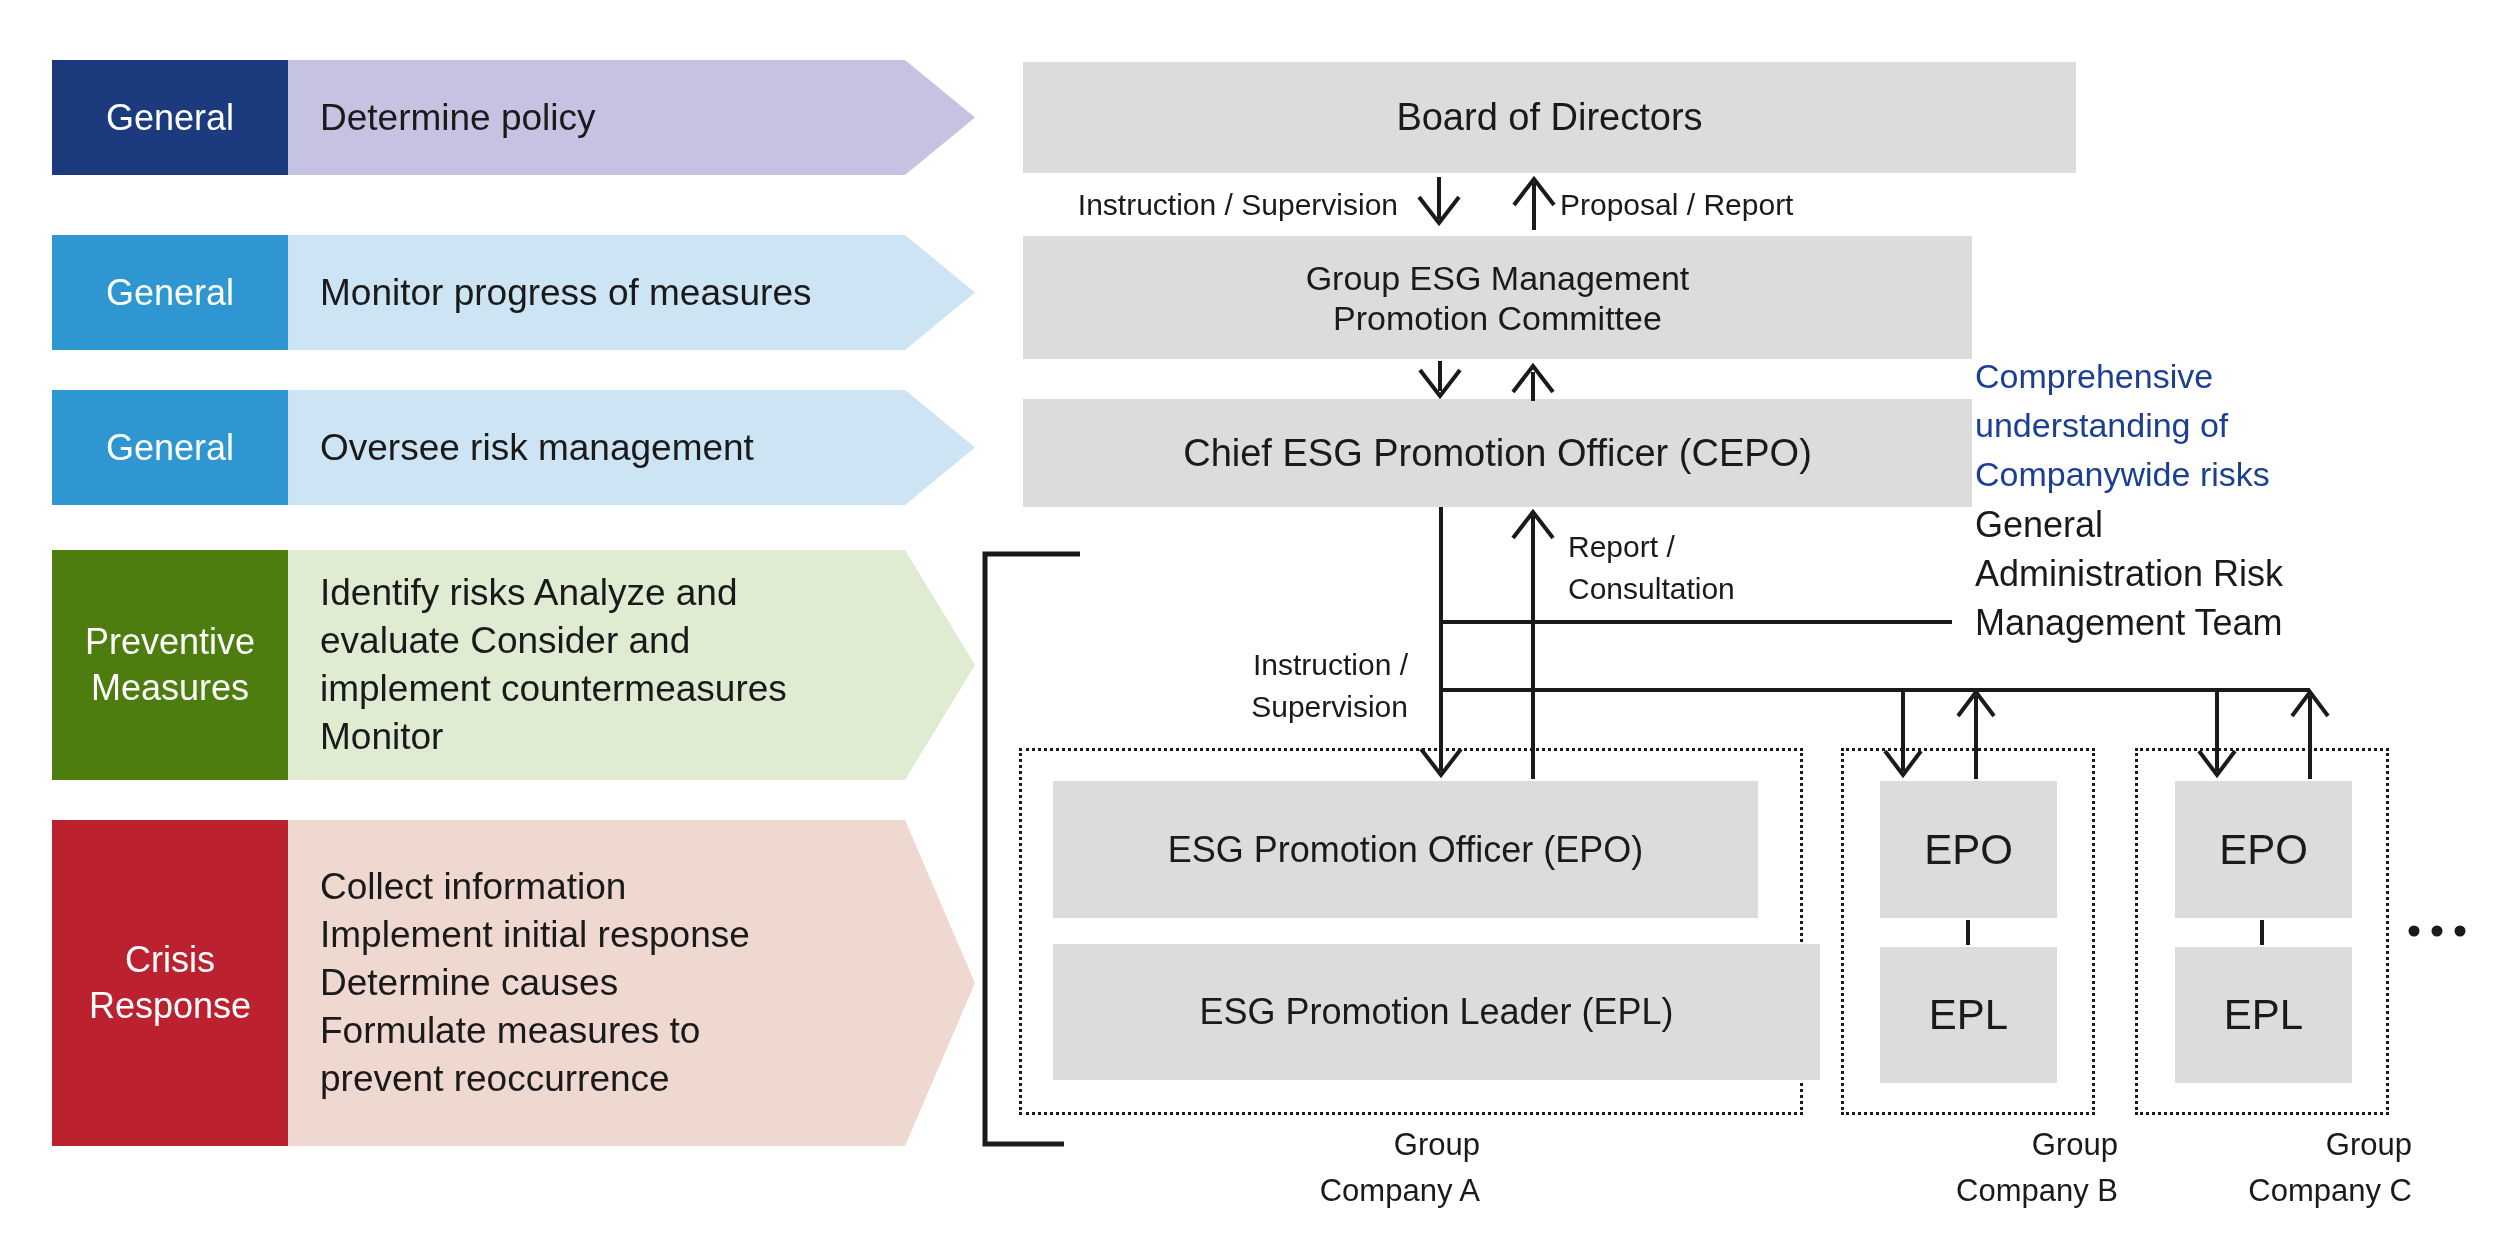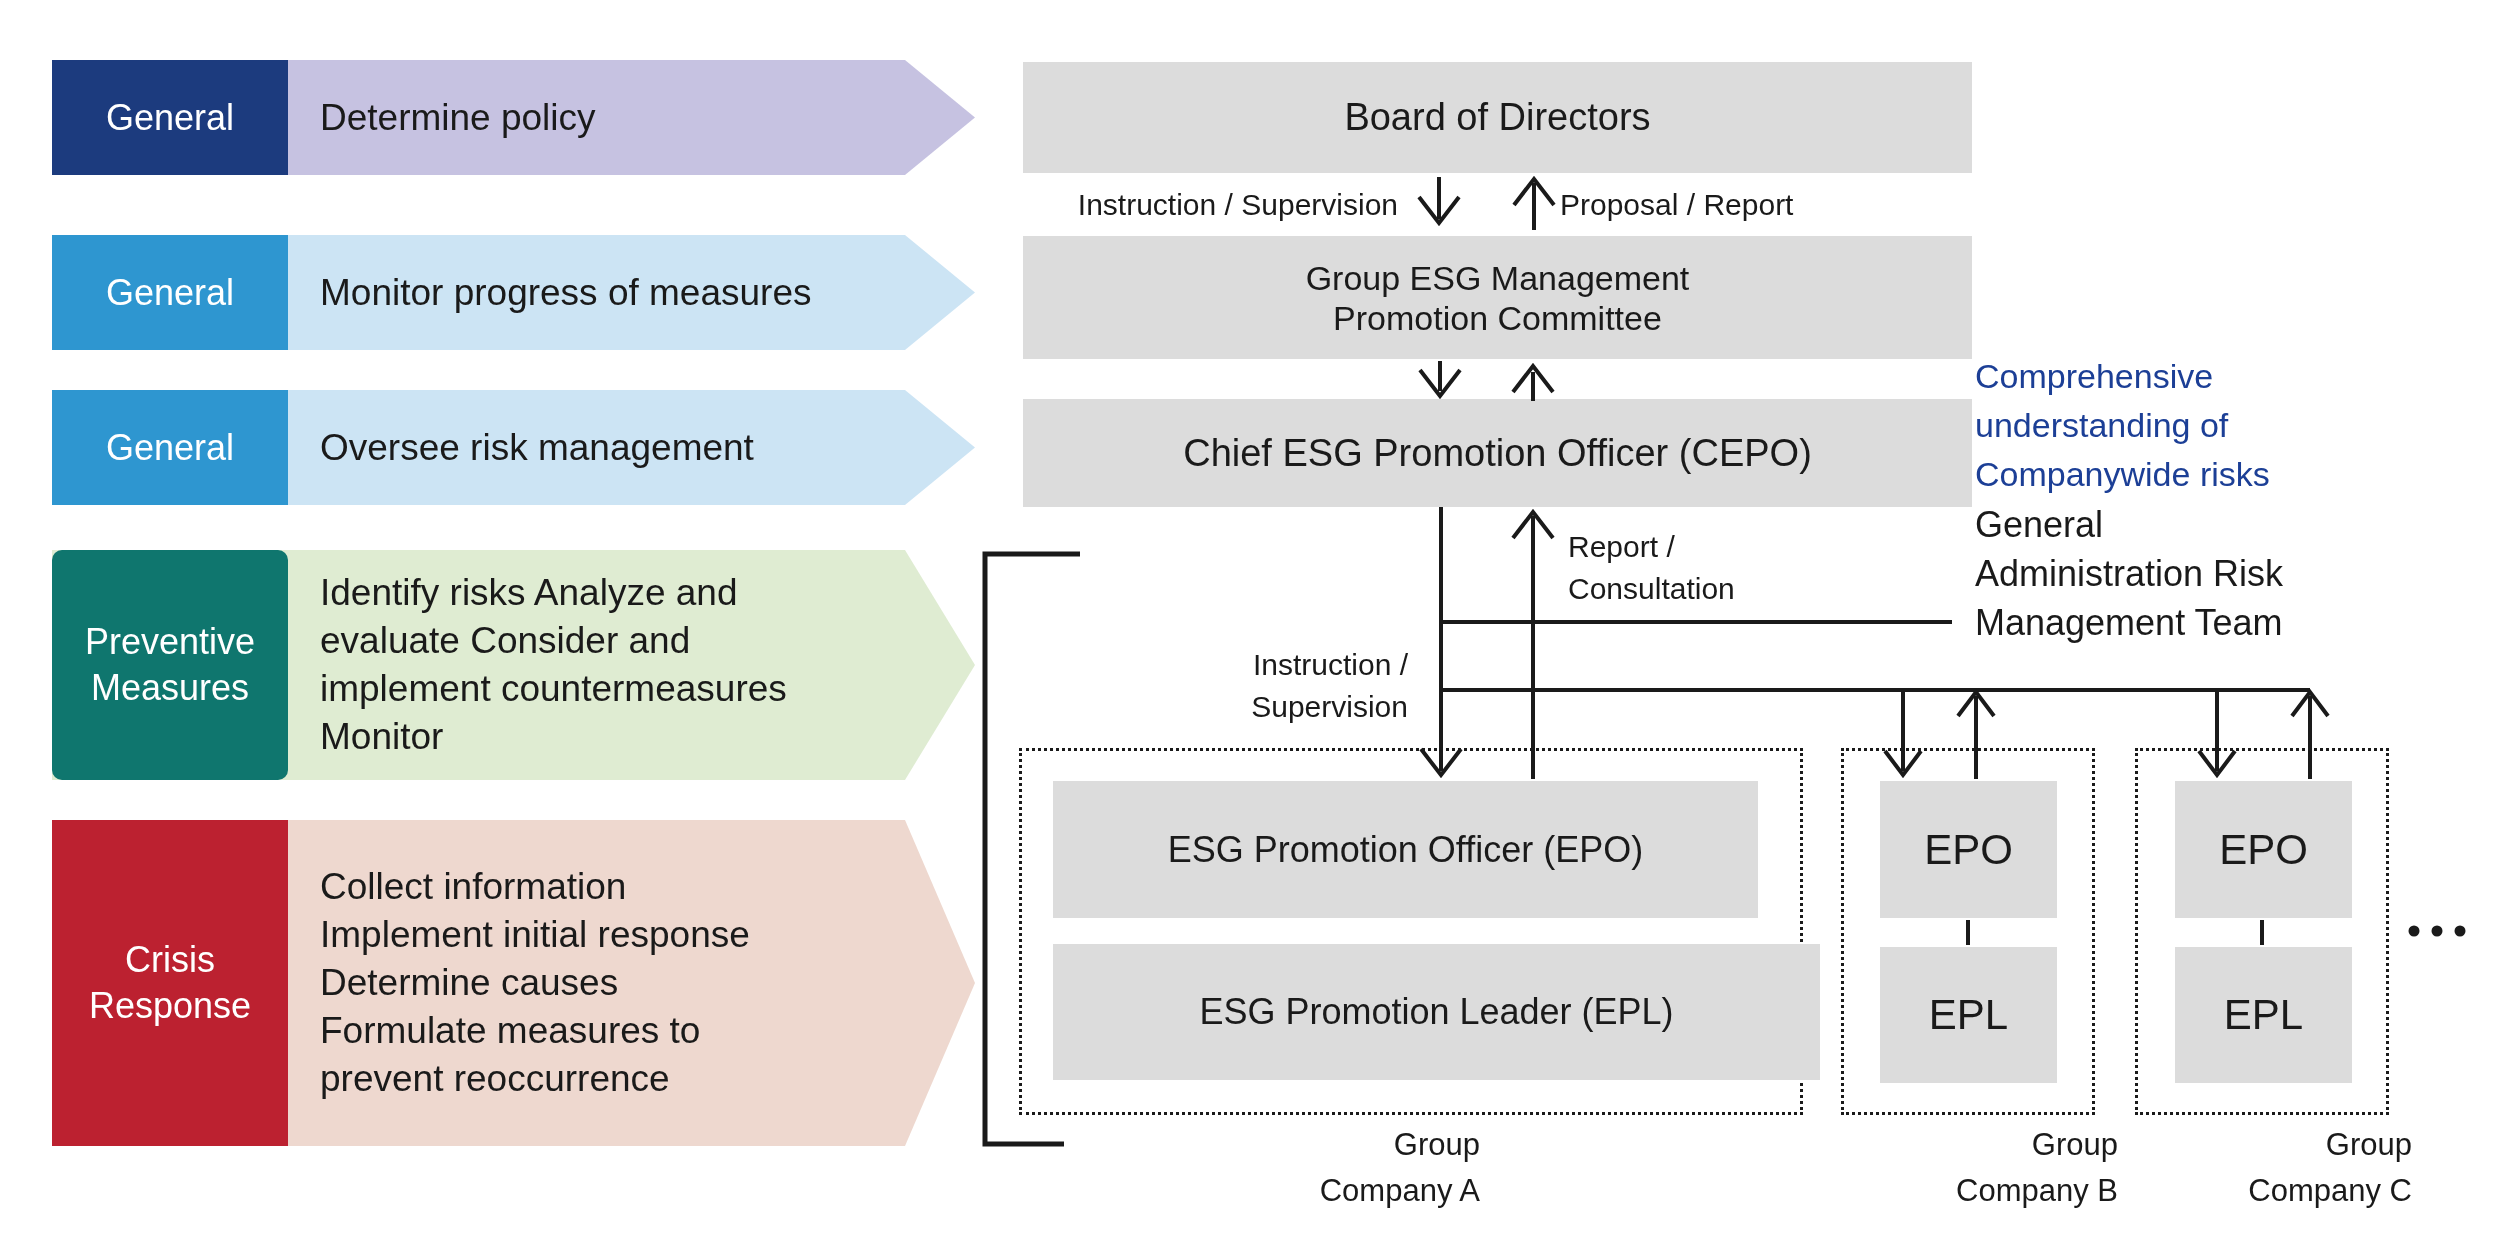--- a/index.html
+++ b/index.html
@@ -27,21 +27,21 @@
   .b2{top:235px;height:115px;}
   .b3{top:390px;height:115px;}
   .b4{top:550px;height:230px;}
   .b5{top:820px;height:326px;}
   
   .gbox{
     position:absolute;background:#dcdcdc;
     display:flex;flex-direction:column;align-items:center;justify-content:center;
     text-align:center;color:#1a1a1a;
   }
-  .board{left:1023px;top:62px;width:949px;height:111px;font-size:38px;}
+  .board{left:1023px;top:62px;width:1053px;height:111px;font-size:38px;}
   .committee{left:1023px;top:236px;width:949px;height:123px;}
   .committee .cl{font-size:34px;line-height:40px;}
   .committee .cnote{font-size:31px;line-height:36px;color:#1c3f96;}
   .cepo{left:1023px;top:399px;width:949px;height:108px;font-size:38px;}
   .epo-a{left:1053px;top:781px;width:705px;height:137px;font-size:36px;}
   .epl-a{left:1053px;top:944px;width:767px;height:136px;font-size:36px;}
   .epo-b{left:1880px;top:781px;width:177px;height:137px;font-size:42px;}
   .epl-b{left:1880px;top:947px;width:177px;height:136px;font-size:42px;}
   .epo-c{left:2175px;top:781px;width:177px;height:137px;font-size:42px;}
   .epl-c{left:2175px;top:947px;width:177px;height:136px;font-size:42px;}
@@ -91,21 +91,21 @@
   </div>
   <div class="banner b3" style="background: rgb(204, 228, 244);">
     <div class="banner-label" style="background: rgb(46, 150, 208);">
         <span class="ml">General</span>
       </div>
     <div class="banner-text">
         <span class="ml">Oversee risk management</span>
       </div>
   </div>
   <div class="banner b4" style="background: rgb(223, 236, 210);">
-    <div class="banner-label" style="background: #0f766e; border-radius: 10px;">
+    <div class="banner-label" style="background: #4d7c0f;">
         <span class="ml">Preventive
 Measures</span>
       </div>
     <div class="banner-text">
         <span class="ml">Identify risks Analyze and
 evaluate Consider and
 implement countermeasures
 Monitor</span>
       </div>
   </div>

